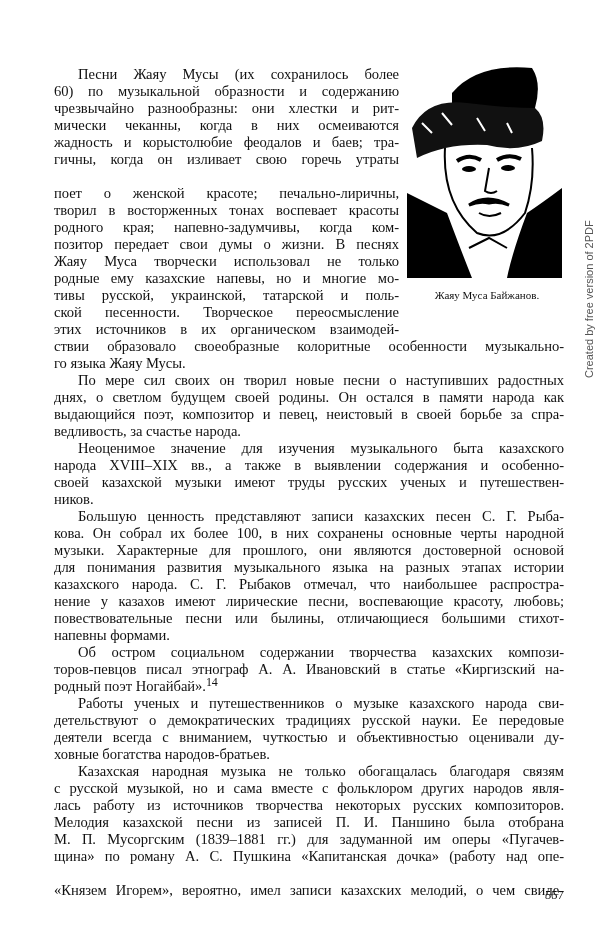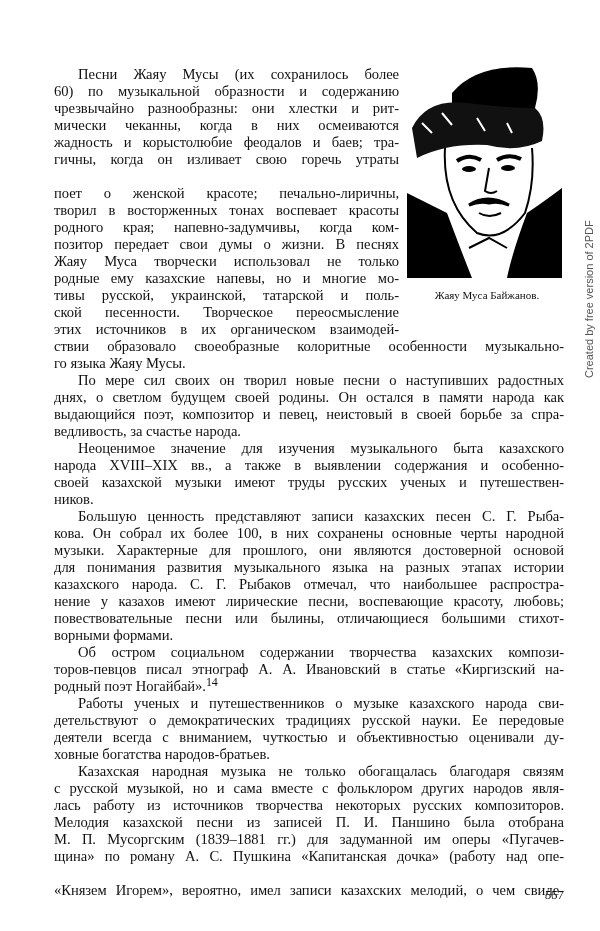--- a/index.html
+++ b/index.html
@@ -53,21 +53,21 @@
   <div class="line wide j" style="top:449px">народа XVIII–XIX вв., а также в выявлении содержания и особенно-</div>
   <div class="line wide j" style="top:466px">своей казахской музыки имеют труды русских ученых и путешествен-</div>
   <div class="line wide" style="top:483px">ников.</div>
   <div class="line wide j ind" style="top:500px">Большую ценность представляют записи казахских песен С. Г. Рыба-</div>
   <div class="line wide j" style="top:517px">кова. Он собрал их более 100, в них сохранены основные черты народной</div>
   <div class="line wide j" style="top:534px">музыки. Характерные для прошлого, они являются достоверной основой</div>
   <div class="line wide j" style="top:551px">для понимания развития музыкального языка на разных этапах истории</div>
   <div class="line wide j" style="top:568px">казахского народа. С. Г. Рыбаков отмечал, что наибольшее распростра-</div>
   <div class="line wide j" style="top:585px">нение у казахов имеют лирические песни, воспевающие красоту, любовь;</div>
   <div class="line wide j" style="top:602px">повествовательные песни или былины, отличающиеся большими стихот-</div>
-  <div class="line wide" style="top:619px">ворными формами.</div>
+  <div class="line wide" style="top:619px">напевны формами.</div>
   <div class="line wide j ind" style="top:636px">Об остром социальном содержании творчества казахских компози-</div>
   <div class="line wide j" style="top:653px">торов-певцов писал этнограф А. А. Ивановский в статье «Киргизский на-</div>
   <div class="line wide" style="top:670px"><span>родный поэт Ногайбай».</span><sup>14</sup></div>
   <div class="line wide j ind" style="top:687px">Работы ученых и путешественников о музыке казахского народа сви-</div>
   <div class="line wide j" style="top:704px">детельствуют о демократических традициях русской науки. Ее передовые</div>
   <div class="line wide j" style="top:721px">деятели всегда с вниманием, чуткостью и объективностью оценивали ду-</div>
   <div class="line wide" style="top:738px">ховные богатства народов-братьев.</div>
   <div class="line wide j ind" style="top:755px">Казахская народная музыка не только обогащалась благодаря связям</div>
   <div class="line wide j" style="top:772px">с русской музыкой, но и сама вместе с фольклором других народов явля-</div>
   <div class="line wide j" style="top:789px">лась работу из источников творчества некоторых русских композиторов.</div>

